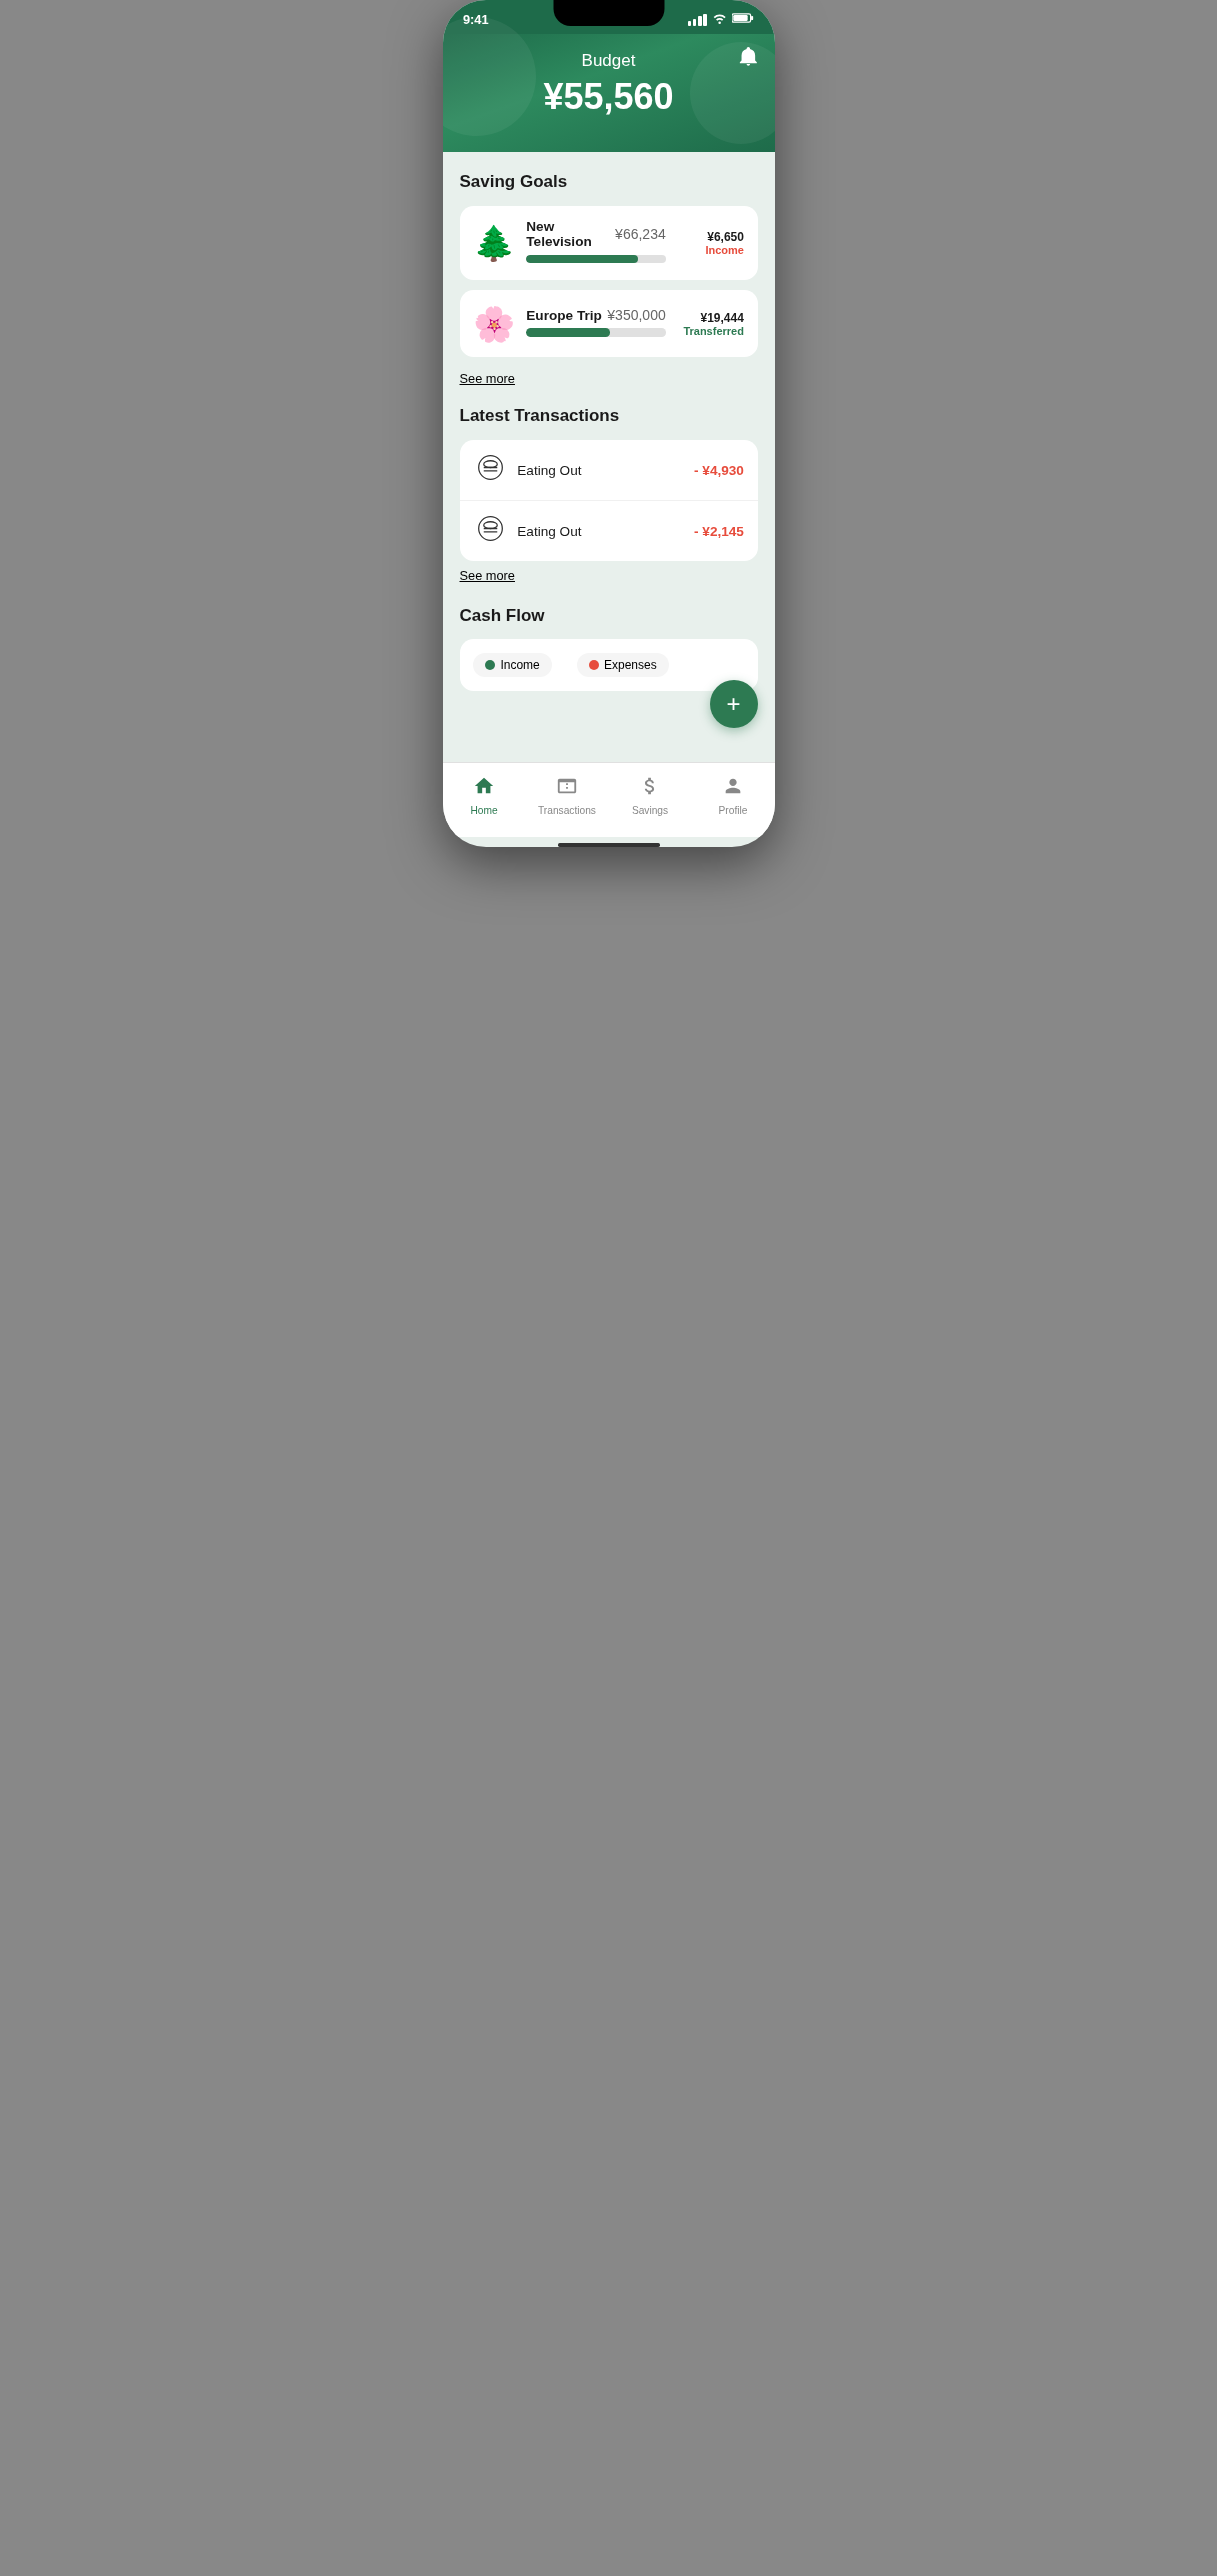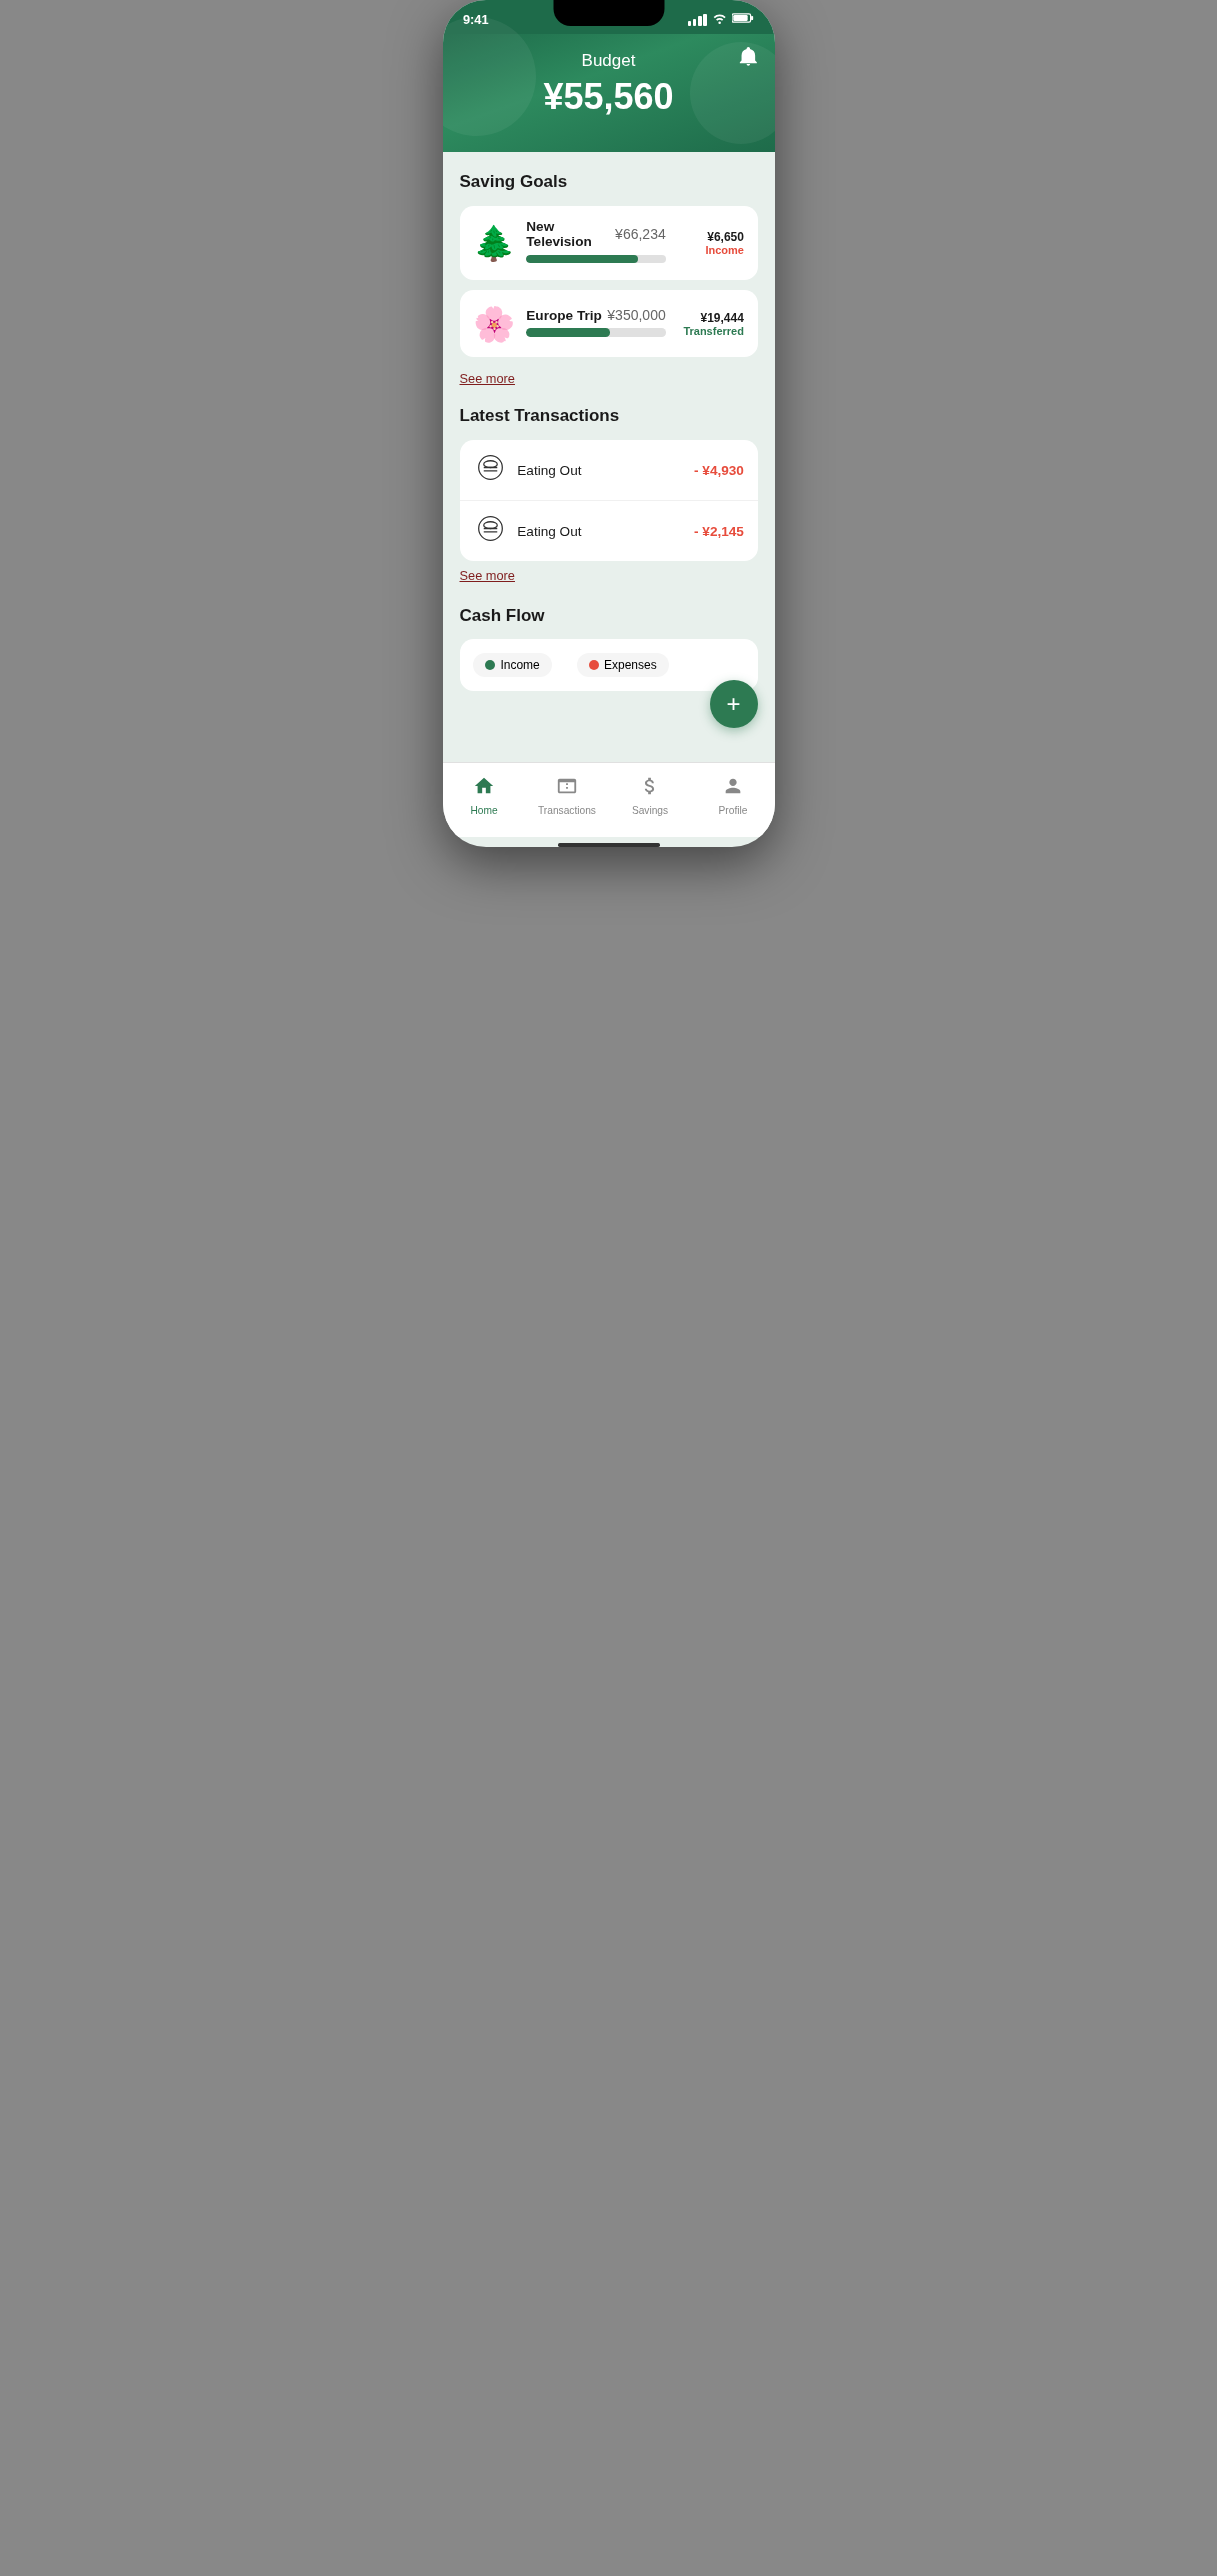--- a/index.html
+++ b/index.html
@@ -166,21 +166,21 @@
       font-size: 11px;
       font-weight: 600;
       color: #e74c3c;
     }
     .goal-status-transferred {
       font-size: 11px;
       font-weight: 600;
       color: #2d7a52;
     }
     .see-more-link {
-      color: #7f1d1d;
+      color: #000000;
       font-size: 12.8px;
       text-decoration: underline;
       cursor: pointer;
       display: inline-block;
       margin-top: 3.4px;
       margin-bottom: 20.4px;
     }
     
     .transactions-card {
       background: #ffffff;

